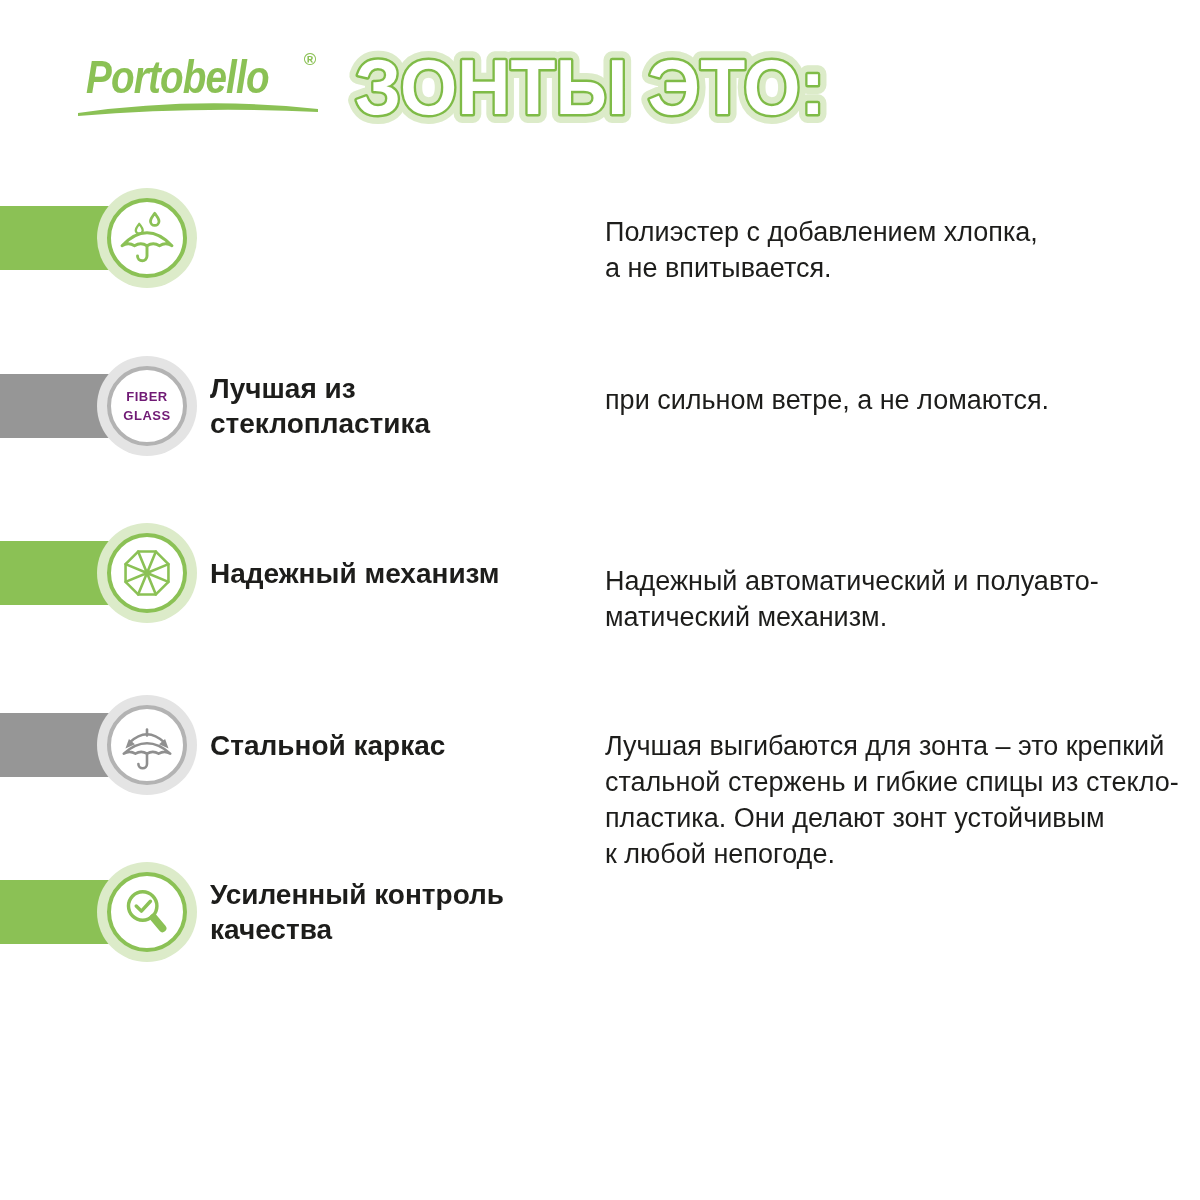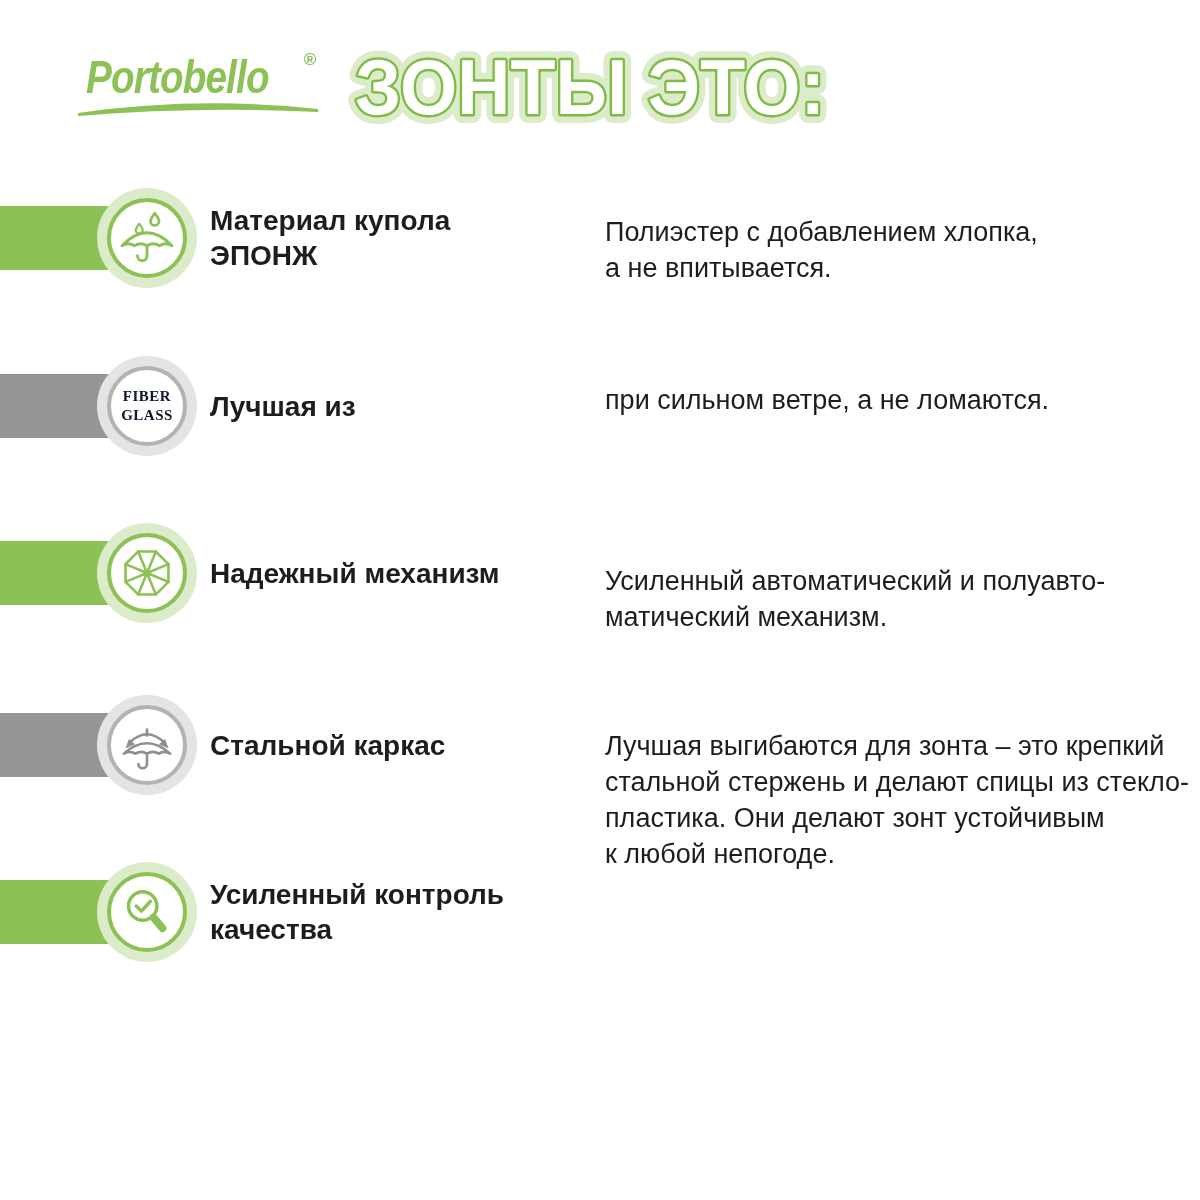--- a/index.html
+++ b/index.html
@@ -33,22 +33,22 @@
   .halo{position:absolute;left:97px;top:0;width:100px;height:100px;border-radius:50%;}
   .row.green .halo{background:var(--green-halo);}
   .row.gray  .halo{background:var(--gray-halo);}
   .circle{
     position:absolute;left:107px;top:10px;width:72px;height:72px;border-radius:50%;
     background:#ffffff;display:flex;align-items:center;justify-content:center;
   }
   .row.green .circle{border:4px solid var(--green);}
   .row.gray  .circle{border:4px solid var(--gray-border);}
   .badge{
-    font-weight:700;font-size:15px;line-height:19px;letter-spacing:.5px;
-    color:#0f172a;text-align:center;font-family:Liberation Serif, serif;
+    font-weight:700;font-size:13px;line-height:19px;letter-spacing:.5px;
+    color:#701a75;text-align:center;
   }
   .badge span{display:block;}
   .heading{
     position:absolute;left:210px;top:0;height:100px;display:flex;flex-direction:column;
     justify-content:center;font-weight:700;font-size:28px;line-height:35px;white-space:nowrap;
   }
   .desc{position:absolute;left:605px;top:26px;font-size:27px;line-height:36px;white-space:nowrap;}
   .row3 .desc{top:40px}
   .row4 .desc{top:33px}
   .icon-svg{display:block;}
@@ -75,59 +75,56 @@
         <div class="bar"></div>
         <div class="halo"></div>
         <div class="circle">
           <svg class="icon-svg" width="62" height="62" viewBox="0 0 72 72" fill="none" stroke="#8bc155" stroke-width="3.4" stroke-linecap="round" stroke-linejoin="round">
        <path d="M7 45 Q36 15 65 45 Q57.75 40.5 50.5 45 Q43.25 40.5 36 45 Q28.75 40.5 21.5 45 Q14.25 40.5 7 45 Z"></path>
        <path d="M36 45 L36 57 A5.5 5.5 0 0 1 25 57"></path>
        <path transform="translate(27 25) scale(0.78)" d="M0 -7 C2.6 -3.2 5.2 -0.6 5.2 2.6 A5.2 5.2 0 1 1 -5.2 2.6 C-5.2 -0.6 -2.6 -3.2 0 -7 Z"></path>
        <path transform="translate(45 14) scale(0.95)" d="M0 -7 C2.6 -3.2 5.2 -0.6 5.2 2.6 A5.2 5.2 0 1 1 -5.2 2.6 C-5.2 -0.6 -2.6 -3.2 0 -7 Z"></path>
      </svg>
         </div>
-        <div class="heading">
-          <span>Материал купола</span>
-          <span>ЭПОНЖ</span>
-        </div>
         <div class="desc">
           <div>Полиэстер с добавлением хлопка,</div>
           <div>а не впитывается.</div>
         </div>
       </div>
       <div class="row gray row2">
         <div class="bar"></div>
         <div class="halo"></div>
         <div class="circle">
           <div class="badge">
             <span>FIBER</span>
             <span>GLASS</span>
           </div>
         </div>
         <div class="heading">
           <span>Лучшая из</span>
+          <span>стеклопластика</span>
         </div>
         <div class="desc">
           <div>при сильном ветре, а не ломаются.</div>
         </div>
       </div>
       <div class="row green row3">
         <div class="bar"></div>
         <div class="halo"></div>
         <div class="circle">
           <svg class="icon-svg" width="62" height="62" viewBox="0 0 72 72" fill="none" stroke="#8bc155" stroke-width="3" stroke-linecap="round" stroke-linejoin="round">
        <polygon points="60.9,25.7 46.3,11.1 25.7,11.1 11.1,25.7 11.1,46.3 25.7,60.9 46.3,60.9 60.9,46.3"></polygon>
        <path d="M36 36 L60.9 25.7 M36 36 L46.3 11.1 M36 36 L25.7 11.1 M36 36 L11.1 25.7 M36 36 L11.1 46.3 M36 36 L25.7 60.9 M36 36 L46.3 60.9 M36 36 L60.9 46.3"></path>
      </svg>
         </div>
         <div class="heading">
           <span>Надежный механизм</span>
         </div>
         <div class="desc">
-          <div>Усиленный автоматический и полуавто-</div>
+          <div>Надежный автоматический и полуавто-</div>
           <div>матический механизм.</div>
         </div>
       </div>
       <div class="row gray row4">
         <div class="bar"></div>
         <div class="halo"></div>
         <div class="circle">
           <svg class="icon-svg" width="62" height="62" viewBox="0 0 72 72" fill="none" stroke="#8f8f8f" stroke-width="3" stroke-linecap="round" stroke-linejoin="round">
        <path d="M9 46 Q36 22 63 46 Q56.25 42 49.5 46 Q42.75 42 36 46 Q29.25 42 22.5 46 Q15.75 42 9 46 Z"></path>
        <path d="M36 25 L36 18"></path>
@@ -135,21 +132,21 @@
        <path d="M16 33 Q36 14 56 33"></path>
        <path d="M11 40 L15 29 L22 35 Z" fill="#8f8f8f" stroke="none"></path>
        <path d="M61 40 L57 29 L50 35 Z" fill="#8f8f8f" stroke="none"></path>
      </svg>
         </div>
         <div class="heading">
           <span>Стальной каркас</span>
         </div>
         <div class="desc">
           <div>Лучшая выгибаются для зонта – это крепкий</div>
-          <div>стальной стержень и делают спицы из стекло-</div>
+          <div>стальной стержень и гибкие спицы из стекло-</div>
           <div>пластика. Они делают зонт устойчивым</div>
           <div>к любой непогоде.</div>
         </div>
       </div>
       <div class="row green row5">
         <div class="bar"></div>
         <div class="halo"></div>
         <div class="circle">
           <svg class="icon-svg" width="62" height="62" viewBox="0 0 72 72" fill="none" stroke="#8bc155" stroke-linecap="round" stroke-linejoin="round">
        <circle cx="31" cy="29" r="16.5" stroke-width="4"></circle>

